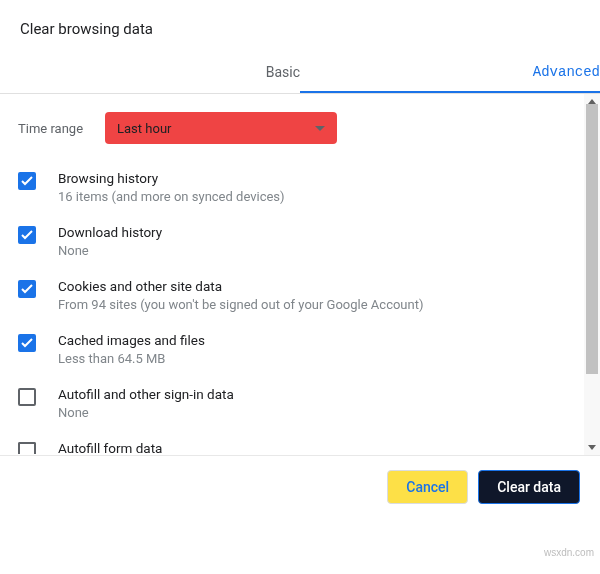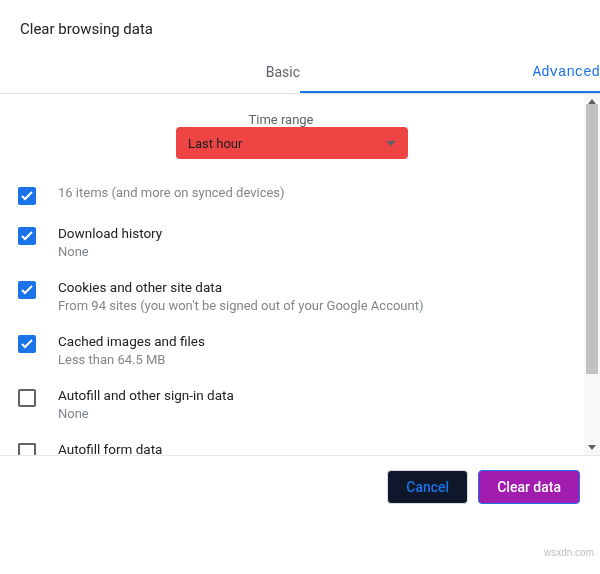--- a/index.html
+++ b/index.html
@@ -76,21 +76,20 @@
     top: 10px;
     width: 12px;
     height: 270px;
     background: #c1c1c1;
     border-radius: 0;
   }
   .time-row {
     display: flex;
     align-items: center;
     margin-bottom: 26px;
-    flex-direction: column;
   }
   .time-label {
     color: #5f6368;
     font-size: 13px;
     margin-right: 22px;
   }
   .select {
     flex: 0 0 auto;
     width: 232px;
     height: 32px;
@@ -158,26 +157,26 @@
     padding: 0 18px;
     border-radius: 4px;
     font-size: 14px;
     font-weight: 500;
     cursor: pointer;
     display: flex;
     align-items: center;
     justify-content: center;
   }
   .btn-secondary {
-    background: #0f172a;
+    background: #fde047;
     color: #1a73e8;
     border: 1px solid #dadce0;
   }
   .btn-primary {
-    background: #a21caf;
+    background: #0f172a;
     color: #fff;
     border: 1px solid #1a73e8;
   }
   .watermark {
     position: absolute;
     bottom: 16px;
     right: 6px;
     font-size: 10px;
     color: #bdbdbd;
     font-family: Liberation Sans, sans-serif;
@@ -207,20 +206,21 @@
         </div>
       </div>
 
       <div class="item">
         <div class="checkbox checked">
           <svg width="12" height="10" viewBox="0 0 12 10">
               <path d="M1 5 L4 8 L11 1" stroke="#fff" stroke-width="2" fill="none"></path>
             </svg>
         </div>
         <div class="item-text">
+          <div class="item-title">Browsing history</div>
           <div class="item-sub">16 items (and more on synced devices)</div>
         </div>
       </div>
 
       <div class="item">
         <div class="checkbox checked">
           <svg width="12" height="10" viewBox="0 0 12 10">
               <path d="M1 5 L4 8 L11 1" stroke="#fff" stroke-width="2" fill="none"></path>
             </svg>
         </div>

